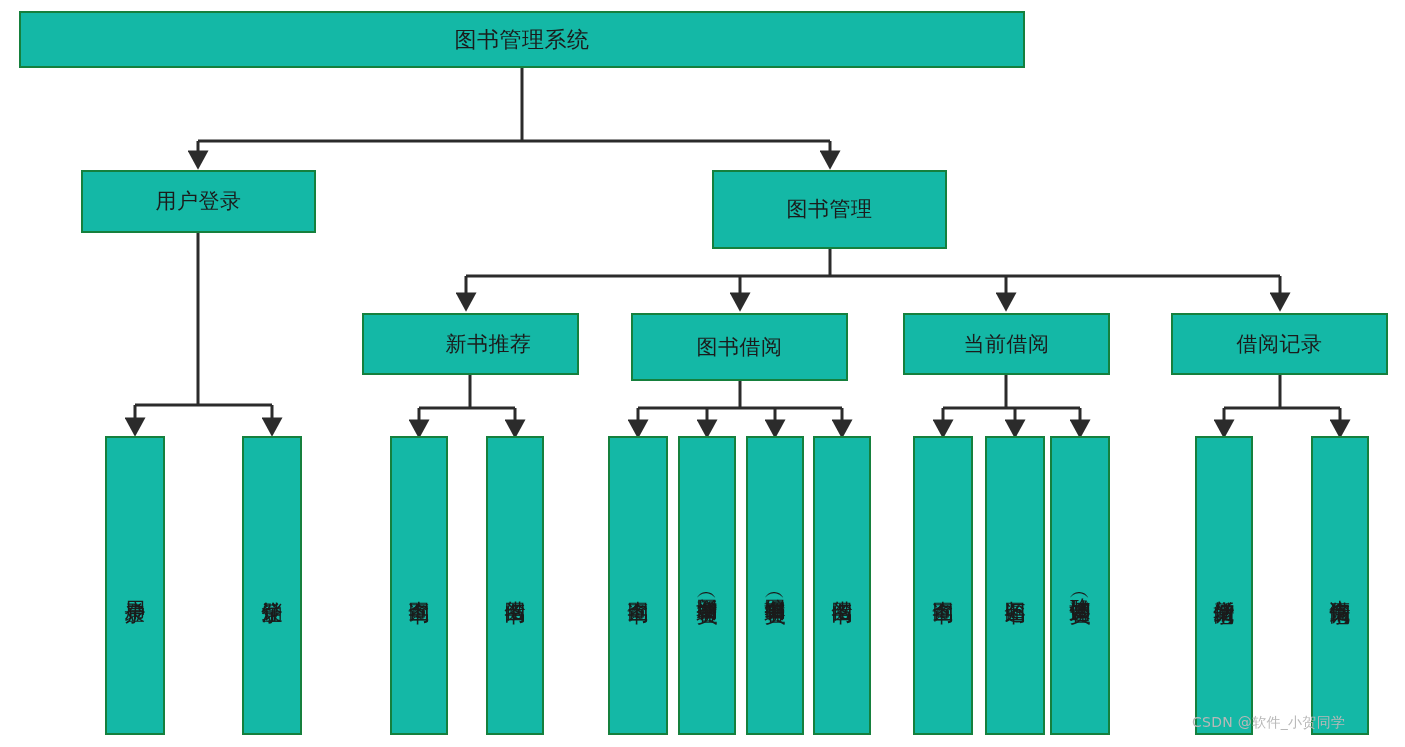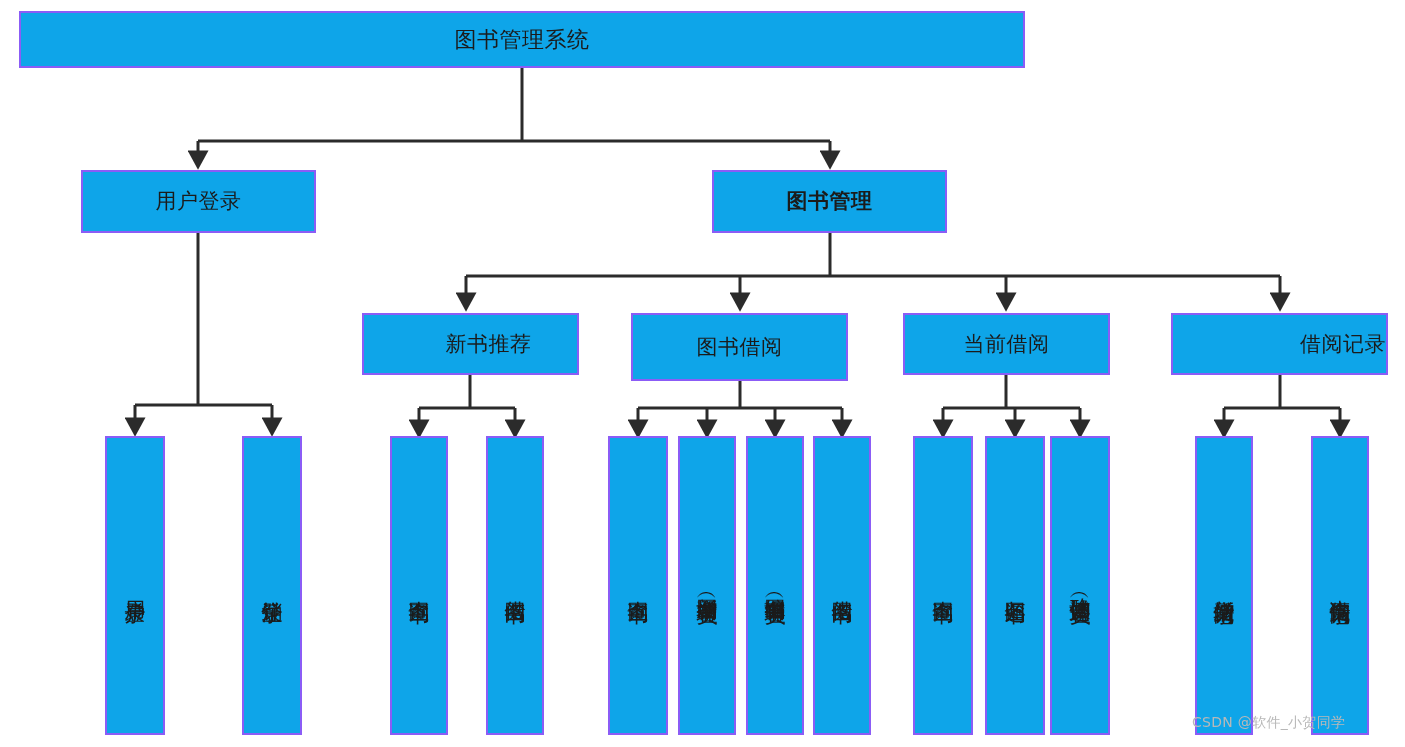--- a/index.html
+++ b/index.html
@@ -21,22 +21,22 @@
   #edges {
     position: absolute;
     left: 0;
     top: 0;
     width: 1405px;
     height: 747px;
   }
   .node {
     position: absolute;
     box-sizing: border-box;
-    background: #0ea5e9;
-    border: 2px solid #8b5cf6;
+    background: #14b8a6;
+    border: 2px solid #15803d;
     display: flex;
     align-items: center;
     justify-content: center;
     z-index: 2;
   }
   .node.horiz .label {
     font-size: 21px;
     line-height: 1.25;
     color: #1b1b1b;
     letter-spacing: 0.5px;
@@ -124,34 +124,34 @@
     </g>
   </svg>
 
   <div class="node horiz root" style="left:19px; top:11px; width:1006px; height:57px;">
     <span class="label">图书管理系统</span>
   </div>
 
   <div class="node horiz" style="left:81px; top:170px; width:235px; height:63px;">
     <span class="label">用户登录</span>
   </div>
-  <div class="node horiz" style="left:712px; top:170px; width:235px; height:63px;font-weight:bold;">
+  <div class="node horiz" style="left:712px; top:170px; width:235px; height:79px;">
     <span class="label">图书管理</span>
   </div>
 
   <div class="node horiz" style="left:362px; top:313px; width:217px; height:62px;padding-left:36px;">
     <span class="label">新书推荐</span>
   </div>
   <div class="node horiz" style="left:631px; top:313px; width:217px; height:68px;">
     <span class="label">图书借阅</span>
   </div>
   <div class="node horiz" style="left:903px; top:313px; width:207px; height:62px;">
     <span class="label">当前借阅</span>
   </div>
-  <div class="node horiz" style="left:1171px; top:313px; width:217px; height:62px;justify-content:flex-end;">
+  <div class="node horiz" style="left:1171px; top:313px; width:217px; height:62px;">
     <span class="label">借阅记录</span>
   </div>
 
   <div class="node vert" style="left:105px; top:436px; width:60px; height:299px;">
     <span class="label">用户登录</span>
   </div>
   <div class="node vert" style="left:242px; top:436px; width:60px; height:299px;">
     <span class="label">注销登录</span>
   </div>
 

